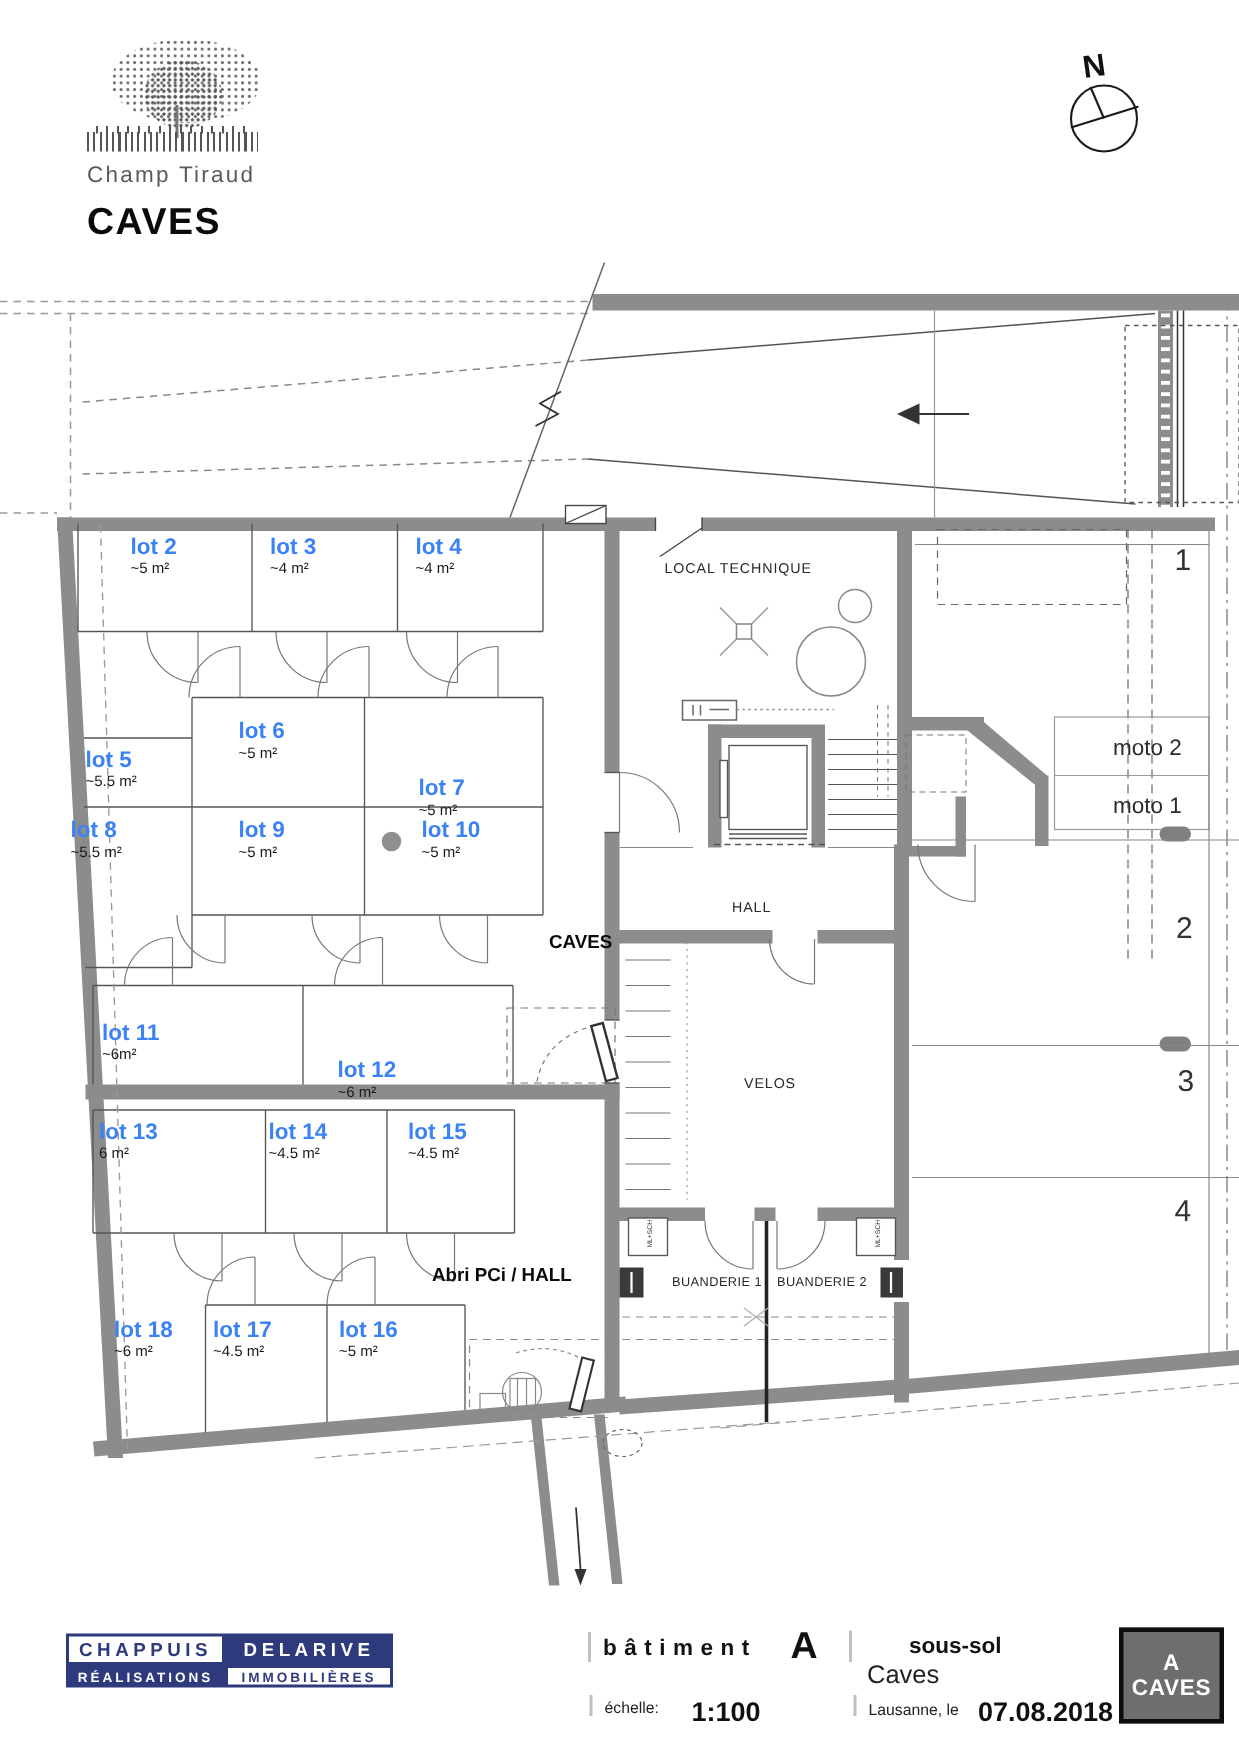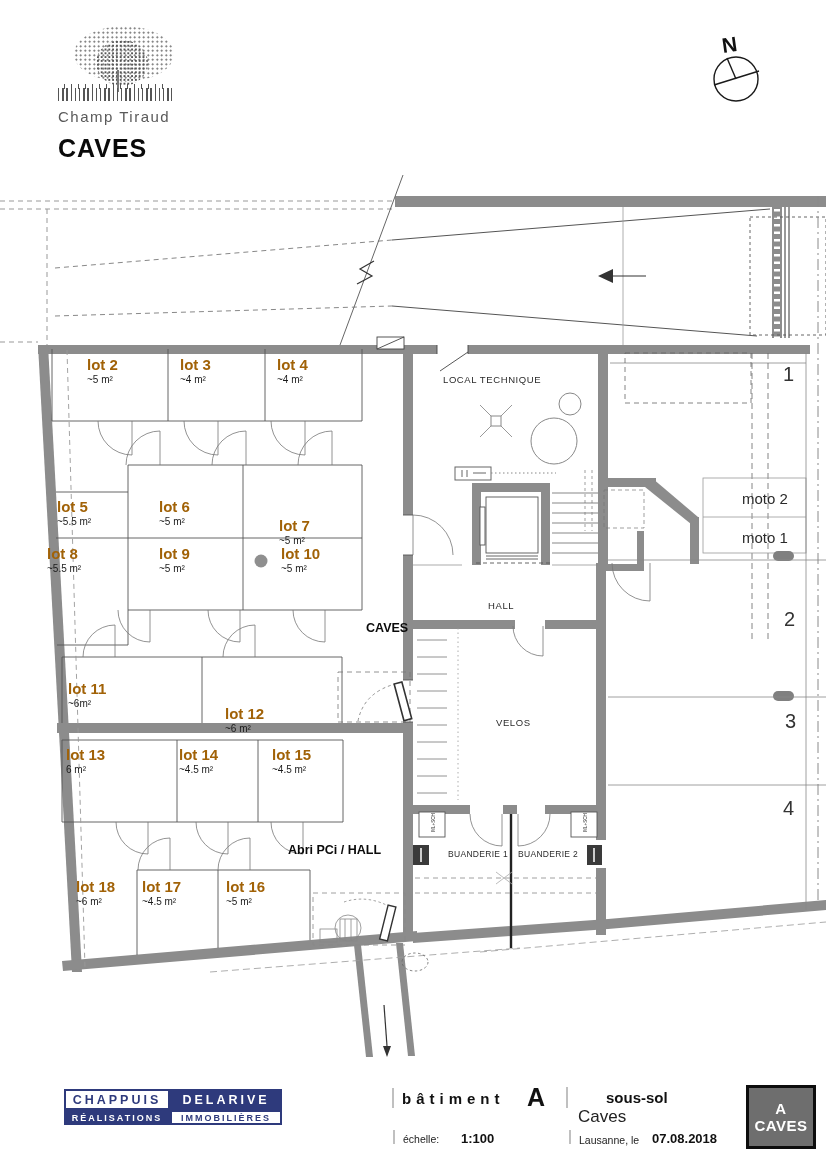--- a/index.html
+++ b/index.html
@@ -14,43 +14,43 @@
           background-image:radial-gradient(circle,#555 .9px,transparent 1.2px);background-size:3.8px 3.8px;}
   .trunk{position:absolute;left:117px;top:70px;width:2px;height:22px;background:#777;}
   .barcode{position:absolute;left:58px;top:88px;width:114px;height:13px;
           background:repeating-linear-gradient(90deg,#555 0 1.4px,transparent 1.4px 4.2px);}
   .barcode2{position:absolute;left:64px;top:84px;width:100px;height:5px;
           background:repeating-linear-gradient(90deg,#555 0 1.2px,transparent 1.2px 7px);}
   .project-name{position:absolute;left:58px;top:108px;font-size:15px;letter-spacing:1.5px;color:#5a5a5a;}
   .plan-title{position:absolute;left:58px;top:134px;font-size:25px;font-weight:bold;letter-spacing:1px;color:#0a0a0a;}
   .north-n{position:absolute;left:722px;top:33px;font-size:21px;font-weight:bold;color:#111;transform:rotate(-8deg);}
   
-  .lot-name{font-weight:bold;font-size:15px;line-height:1.05;color:#a16207;white-space:nowrap;}
+  .lot-name{font-weight:bold;font-size:15px;line-height:1.05;color:#3b82f6;white-space:nowrap;}
   .lot-area{font-size:10px;color:#1a1a1a;margin-top:1px;white-space:nowrap;}
   .room{font-size:9.5px;letter-spacing:.6px;color:#2a2a2a;white-space:nowrap;}
   .room-sm{font-size:8.5px;letter-spacing:.3px;color:#2a2a2a;white-space:nowrap;}
   .zone{font-weight:bold;font-size:12.5px;color:#0a0a0a;white-space:nowrap;}
   .pnum{font-size:20px;color:#333;}
   .moto{font-size:15px;color:#2a2a2a;white-space:nowrap;}
   .machine-label{font-size:4.5px;color:#333;transform:rotate(-90deg);transform-origin:center;white-space:nowrap;}
   
   .brand{position:absolute;left:44px;top:1089px;}
-  .brand-row{display:flex;margin-left:20px;}
+  .brand-row{display:flex;}
   .bcell{display:flex;align-items:center;justify-content:center;font-weight:bold;box-sizing:border-box;}
   .b-chappuis{width:106px;height:21px;border:2px solid #2e3a7c;color:#2e3a7c;background:#fff;font-size:12.5px;letter-spacing:3px;}
   .b-delarive{width:112px;height:21px;background:#2e3a7c;color:#fff;font-size:12.5px;letter-spacing:3px;}
   .b-real{width:106px;height:15px;background:#2e3a7c;color:#fff;font-size:9px;letter-spacing:2px;}
   .b-immo{width:112px;height:15px;border:2px solid #2e3a7c;color:#2e3a7c;background:#fff;font-size:9px;letter-spacing:2px;}
   .sep{position:absolute;width:2px;background:#c0c0c0;}
   .tb-batiment{position:absolute;left:402px;top:1090px;font-size:15px;font-weight:bold;letter-spacing:5px;}
   .tb-a{position:absolute;left:527px;top:1083px;font-size:25px;font-weight:bold;}
   .tb-soussol{position:absolute;left:578px;top:1089px;font-size:15px;font-weight:bold;margin-left:28px;}
   .tb-caves{position:absolute;left:578px;top:1107px;font-size:17px;color:#222;}
   .tb-small{position:absolute;font-size:10.5px;color:#222;}
-  .tb-bold{position:absolute;font-size:13px;font-weight:bold;}
+  .tb-bold{position:absolute;font-size:18px;font-weight:bold;}
   .badge{position:absolute;left:746px;top:1085px;width:64px;height:58px;background:#6e6e6e;border:3px solid #0d0d0d;
          display:flex;flex-direction:column;align-items:center;justify-content:center;line-height:1.15;}
   .badge div{color:#fff;font-weight:bold;font-size:15px;letter-spacing:.5px;}
 </style>
 </head>
 <body>
 
 <div class="sheet">
 
   <svg width="826" height="1168" viewBox="0 0 826 1168">
@@ -339,21 +339,21 @@
     <div class="lot-area">~4 m²</div>
   </div>
   <div class="abs" style="left:277px;top:357px">
     <div class="lot-name">lot 4</div>
     <div class="lot-area">~4 m²</div>
   </div>
   <div class="abs" style="left:57px;top:499px">
     <div class="lot-name">lot 5</div>
     <div class="lot-area">~5.5 m²</div>
   </div>
-  <div class="abs" style="left:159px;top:499px">
+  <div class="abs" style="left:159px;top:480px">
     <div class="lot-name">lot 6</div>
     <div class="lot-area">~5 m²</div>
   </div>
   <div class="abs" style="left:279px;top:518px">
     <div class="lot-name">lot 7</div>
     <div class="lot-area">~5 m²</div>
   </div>
   <div class="abs" style="left:47px;top:546px">
     <div class="lot-name">lot 8</div>
     <div class="lot-area">~5.5 m²</div>

